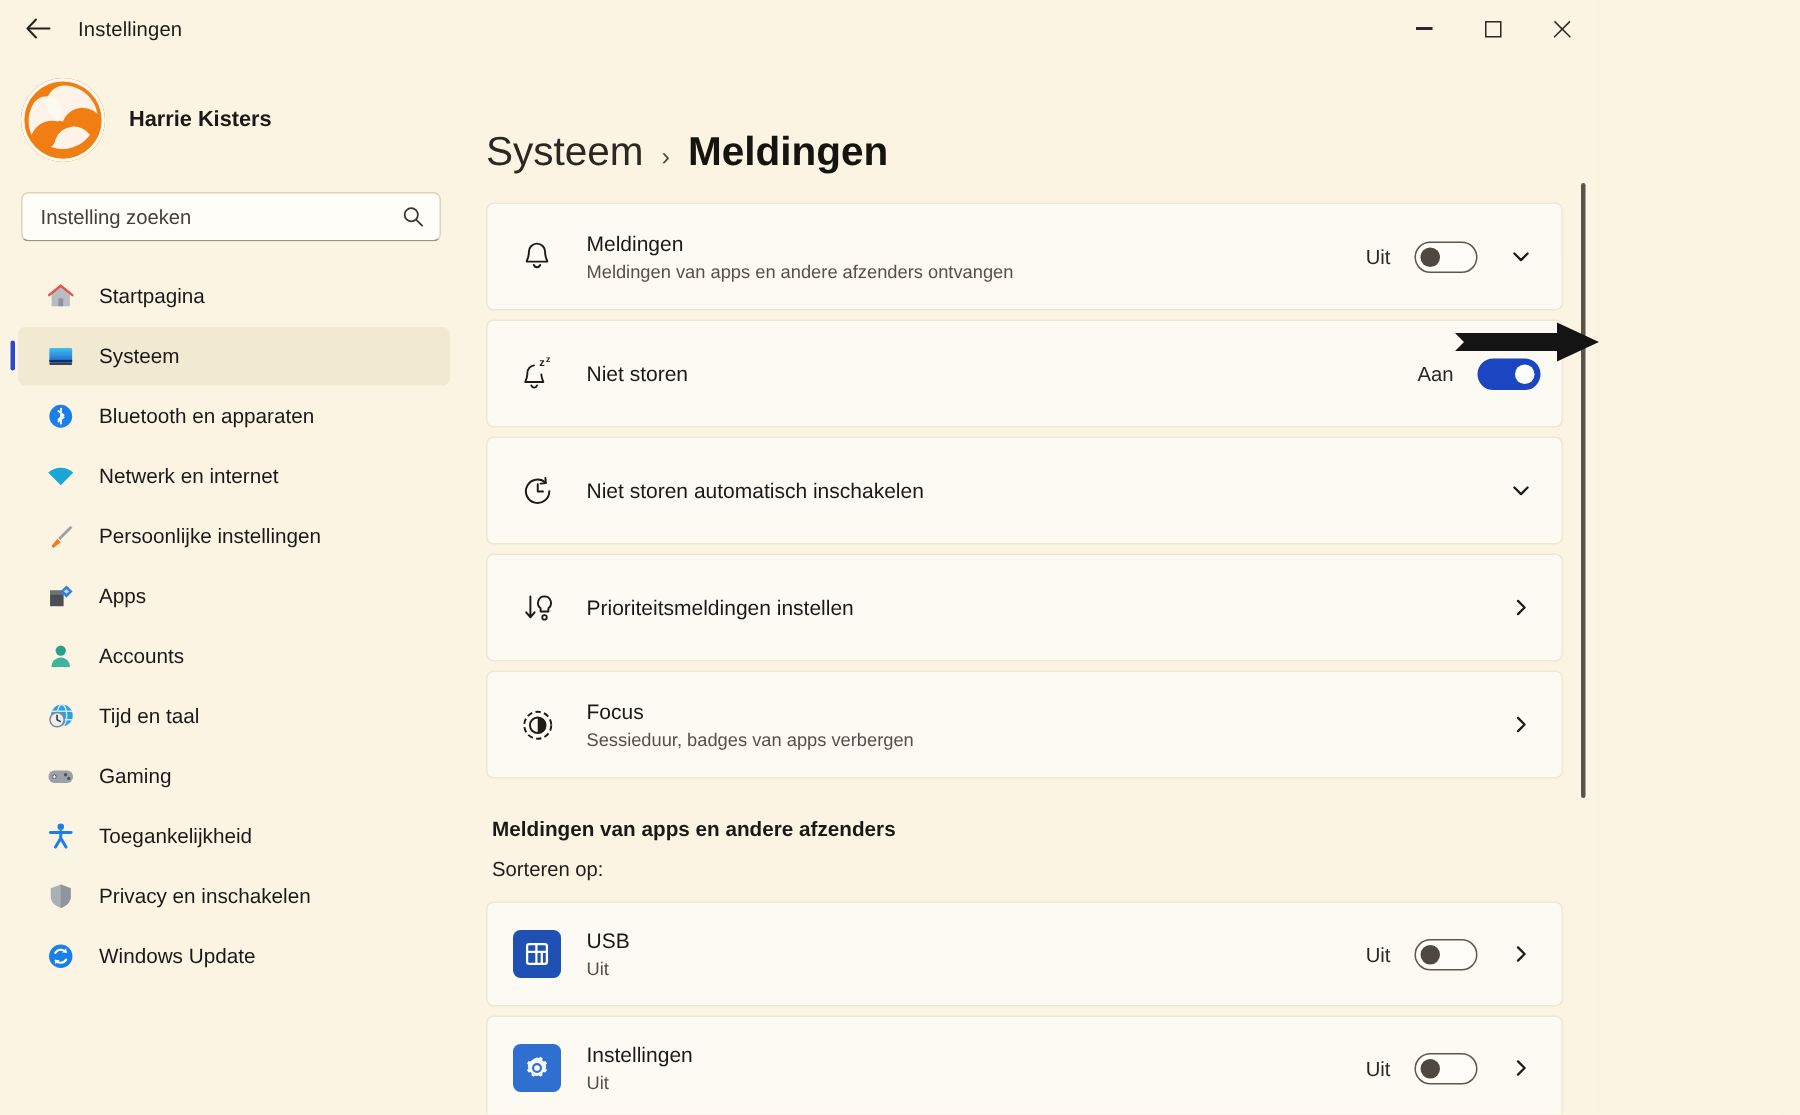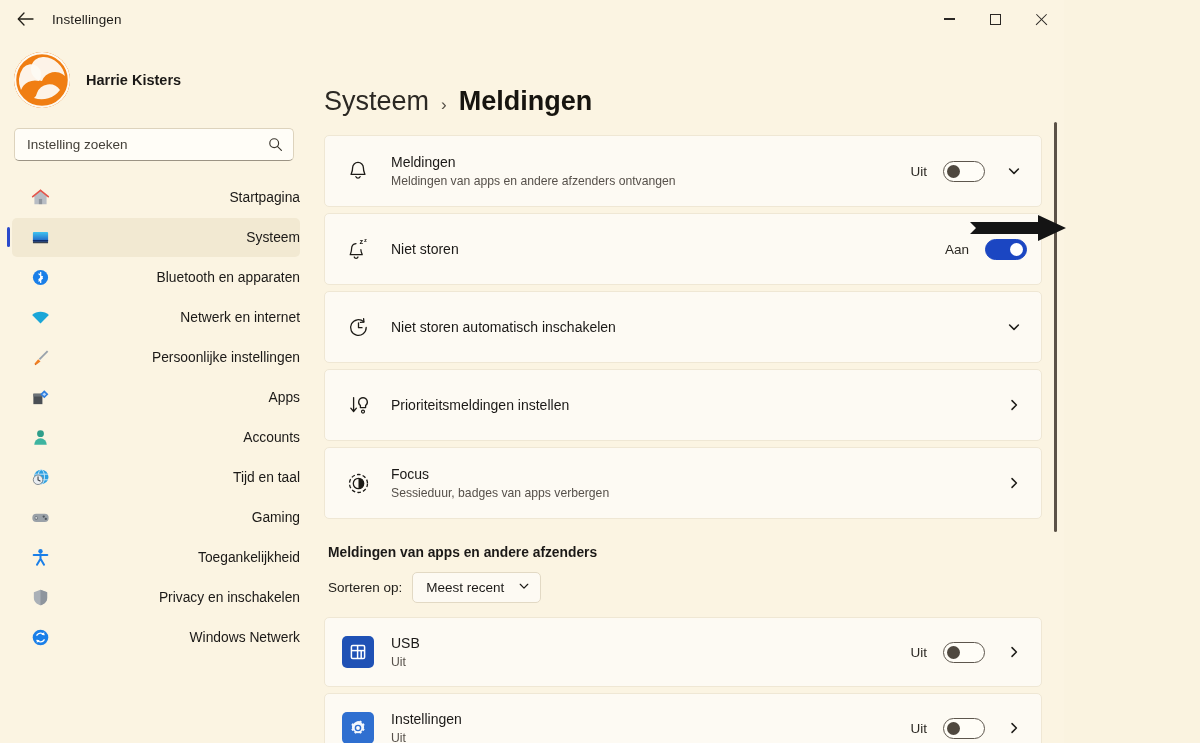--- a/index.html
+++ b/index.html
@@ -106,21 +106,20 @@
     position: relative;
     height: 39px;
     display: flex; align-items: center;
     gap: 16px;
     padding-left: 18px;
     margin: 1px 8px 1px 6px;
     border-radius: 5px;
     cursor: pointer;
     font-size: 13.8px;
     color: #1b1917;
-    justify-content: space-between;
   }
   .nav-item.active { background: #f2e9d2; }
   .nav-item.active::before {
     content: ''; position: absolute;
     left: -5px; top: 9px;
     width: 3px; height: 20px;
     border-radius: 2px;
     background: #2b4acb;
   }
   .nav-icon { width: 20px; height: 20px; flex: 0 0 20px; display:flex; align-items:center; justify-content:center; }
@@ -419,21 +418,21 @@
 
         <div class="nav-item">
           <span class="nav-icon">
             <svg width="19" height="19" viewBox="0 0 20 20">
               <circle cx="10" cy="10" r="8.2" fill="#1a7fe8"></circle>
               <path d="M6.2 7.6 a4.6 4.6 0 0 1 7.4 -0.6 M13.8 12.4 a4.6 4.6 0 0 1 -7.4 0.6" fill="none" stroke="#fff" stroke-width="1.5" stroke-linecap="round"></path>
               <path d="M13.9 4.3 L13.9 7.4 L10.8 7.4 Z" fill="#fff"></path>
               <path d="M6.1 15.7 L6.1 12.6 L9.2 12.6 Z" fill="#fff"></path>
             </svg>
           </span>
-          <span>Windows Netwerk</span>
+          <span>Windows Update</span>
         </div>
 
       </div>
     </div>
 
     <div class="main">
 
       <div class="breadcrumb">
         <span class="bc-parent">Systeem</span>
         <span class="bc-sep">›</span>
@@ -542,28 +541,20 @@
                 <path d="M5 2.6 L9.4 7 L5 11.4" fill="none" stroke="#1d1b17" stroke-width="1.5" stroke-linecap="round" stroke-linejoin="round"></path>
               </svg>
           </div>
         </div>
       </div>
 
       <div class="section-head">Meldingen van apps en andere afzenders</div>
 
       <div class="sort-row">
         <span class="sort-label">Sorteren op:</span>
-        <div class="sort-select">
-          <span>Meest recent</span>
-          <span>
-            <svg width="12" height="12" viewBox="0 0 14 14">
-                <path d="M2.6 5 L7 9.4 L11.4 5" fill="none" stroke="#1d1b17" stroke-width="1.4" stroke-linecap="round" stroke-linejoin="round"></path>
-              </svg>
-          </span>
-        </div>
       </div>
 
       <div class="card app-row">
         <div class="card-icon">
           <div class="app-icon usb">
             <svg width="20" height="20" viewBox="0 0 20 20">
               <rect x="3.4" y="3.4" width="13.2" height="13.2" rx="1.4" fill="none" stroke="#fff" stroke-width="1.5"></rect>
               <line x1="3.4" y1="8.6" x2="16.6" y2="8.6" stroke="#fff" stroke-width="1.5"></line>
               <line x1="9.6" y1="3.4" x2="9.6" y2="16.6" stroke="#fff" stroke-width="1.5"></line>
               <line x1="13.2" y1="8.6" x2="13.2" y2="16.6" stroke="#fff" stroke-width="1.5"></line>

